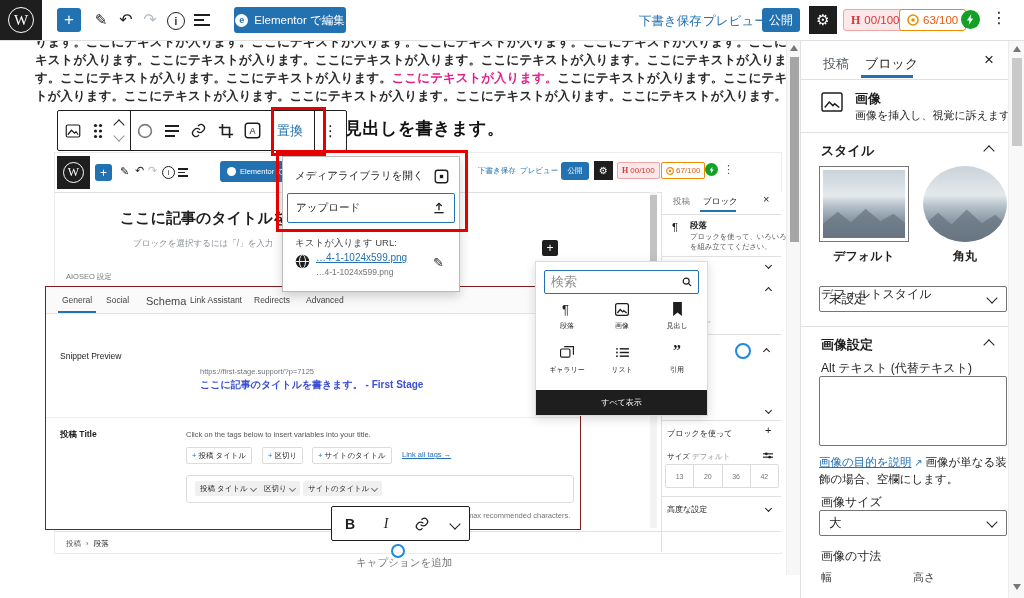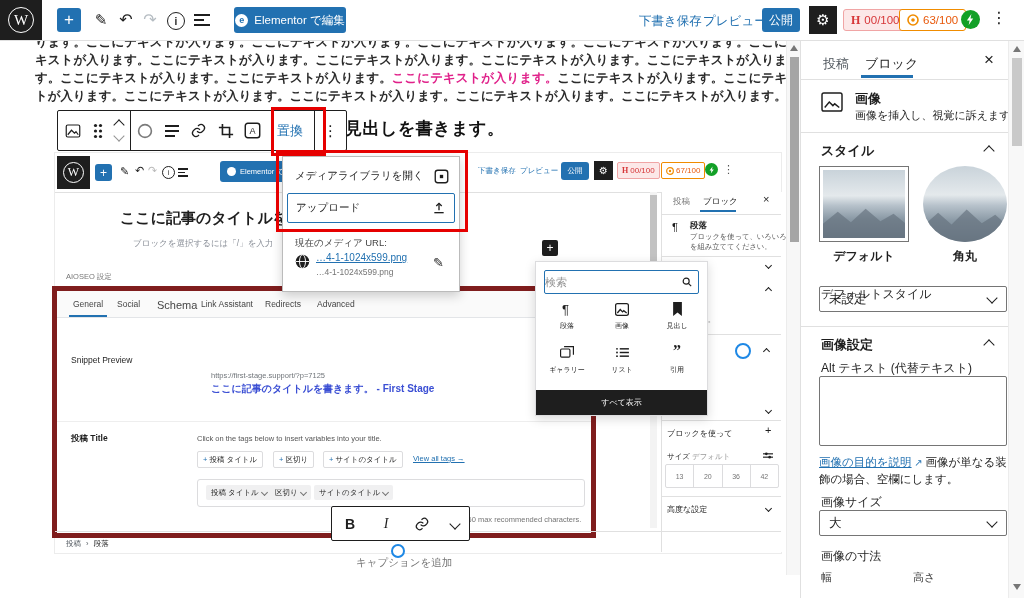--- a/index.html
+++ b/index.html
@@ -189,21 +189,21 @@
         </svg>
     </div>
     <span class="abs" style="left:668px;top:8px;font-size:11px;color:#555;">⋮</span>
     <div class="hr" style="left:0;top:37px;width:726px;"></div>
   </div>
 
   <div class="abs jp-bold nowrap" style="left:120px;top:209px;font-size:15px;z-index:11;">ここに記事のタイトルを書きます。</div>
   <div class="abs nowrap" style="left:133px;top:238px;font-size:8.5px;color:#8a8f98;z-index:11;">ブロックを選択するには「/」を入力</div>
   <div class="abs" style="left:66px;top:272px;font-size:7.5px;color:#777;z-index:11;">AIOSEO 設定</div>
 
-  <div class="abs" style="left:52px;top:286px;width:534px;height:242px;border:5px solid #7f1d1d;background:#fff;z-index:11;">
+  <div class="abs" style="left:45px;top:286px;width:534px;height:242px;border:1px solid #7f1d1d;background:#fff;z-index:11;">
     <div class="abs" style="left:0;top:0;width:100%;height:26px;background:#fafafa;border-bottom:1px solid #e3e5e8;"></div>
     <span class="abs" style="left:16px;top:8px;font-size:8.5px;color:#454545;">General</span>
     <span class="abs" style="left:60px;top:8px;font-size:8.5px;color:#454545;">Social</span>
     <span class="abs" style="left:100px;top:8px;font-size:11px;color:#454545;">Schema</span>
     <span class="abs" style="left:144px;top:8px;font-size:8.5px;color:#454545;">Link Assistant</span>
     <span class="abs" style="left:208px;top:8px;font-size:8.5px;color:#454545;">Redirects</span>
     <span class="abs" style="left:260px;top:8px;font-size:8.5px;color:#454545;">Advanced</span>
     <div class="abs" style="left:12px;top:24px;width:38px;height:2px;background:#2271b1;"></div>
     <span class="abs" style="left:14px;top:64px;font-size:8.5px;color:#1e1e1e;">Snippet Preview</span>
     <span class="abs nowrap" style="left:154px;top:80px;font-size:7.5px;color:#70757a;">https://first-stage.support/?p=7125</span>
@@ -216,21 +216,21 @@
         <span>投稿 タイトル</span>
       </div>
     <div class="abs nowrap" style="left:216px;top:160px;height:15px;padding:0 5px;border:1px solid #dcdcde;border-radius:2px;display:inline-flex;align-items:center;font-size:7.5px;">
         <span style="color:#2271b1;margin-right:2px;">+</span>
         <span>区切り</span>
       </div>
     <div class="abs nowrap" style="left:266px;top:160px;height:15px;padding:0 5px;border:1px solid #dcdcde;border-radius:2px;display:inline-flex;align-items:center;font-size:7.5px;">
         <span style="color:#2271b1;margin-right:2px;">+</span>
         <span>サイトのタイトル</span>
       </div>
-    <span class="abs nowrap" style="left:356px;top:163px;font-size:7.5px;color:#2271b1;text-decoration:underline;">View all tags →</span>
+    <span class="abs nowrap" style="left:356px;top:163px;font-size:7.5px;color:#2271b1;text-decoration:underline;">Link all tags →</span>
     <div class="abs" style="left:140px;top:188px;width:386px;height:26px;border:1px solid #dcdcde;border-radius:3px;background:#fff;">
       <div class="abs nowrap" style="left:8px;top:5px;height:15px;padding:0 5px;background:#f0f0f1;border-radius:2px;display:inline-flex;align-items:center;gap:3px;font-size:7.5px;">
           <span>投稿 タイトル</span>
           <span class="chev down sm" style="border-color:#757575;"></span>
         </div>
       <div class="abs nowrap" style="left:72px;top:5px;height:15px;padding:0 5px;background:#f0f0f1;border-radius:2px;display:inline-flex;align-items:center;gap:3px;font-size:7.5px;">
           <span>区切り</span>
           <span class="chev down sm" style="border-color:#757575;"></span>
         </div>
       <div class="abs nowrap" style="left:116px;top:5px;height:15px;padding:0 5px;background:#f0f0f1;border-radius:2px;display:inline-flex;align-items:center;gap:3px;font-size:7.5px;">
@@ -283,21 +283,21 @@
     <span class="seg-cell">42</span>
   </div>
   <div class="hr" style="left:661px;top:496px;width:120px;z-index:12;"></div>
   <span class="abs" style="left:667px;top:504px;font-size:8px;z-index:12;">高度な設定</span>
   <span class="abs chev down sm" style="left:766px;top:506px;z-index:12;border-color:#1e1e1e;"></span>
 
   <div class="abs icon-btn" style="left:542px;top:240px;width:16px;height:16px;background:#1e1e1e;border-radius:2px;color:#fff;font-size:12px;z-index:12;">+</div>
 
   <div class="abs" style="left:535px;top:261px;width:171px;height:153px;background:#fff;border:1px solid #dcdcde;box-shadow:0 3px 10px rgba(0,0,0,.15);z-index:14;">
     <div class="abs" style="left:8px;top:8px;width:153px;height:22px;border:1.5px solid #2271b1;border-radius:2px;display:flex;align-items:center;">
-      <span style="margin-left:0;font-size:11px;color:#8f8f8f;flex:1;">検索</span>
+      <span style="margin-left:6px;font-size:13px;color:#8f8f8f;flex:1;">検索</span>
       <svg width="10" height="10" viewBox="0 0 12 12" style="margin-right:6px;">
           <circle cx="5" cy="5" r="3.6" fill="none" stroke="#1e1e1e" stroke-width="1.4"></circle>
           <line x1="8" y1="8" x2="11" y2="11" stroke="#1e1e1e" stroke-width="1.4"></line>
         </svg>
     </div>
 
     <span class="abs" style="left:26px;top:40px;font-size:13px;">¶</span>
     <svg class="abs" style="left:79px;top:41px;" width="14" height="13" viewBox="0 0 24 22">
         <rect x="1" y="1" width="22" height="20" rx="3" fill="none" stroke="#1e1e1e" stroke-width="2.2"></rect>
         <path d="M4 17l5-6 4 4 2-2 5 4" fill="none" stroke="#1e1e1e" stroke-width="2.2"></path>
@@ -351,21 +351,21 @@
     </div>
     <div class="abs" style="left:4px;top:36px;width:166px;height:28px;border:1.5px solid #2271b1;border-radius:2px;display:flex;align-items:center;">
       <span style="margin-left:8px;font-size:10.5px;flex:1;">アップロード</span>
       <svg width="14" height="14" viewBox="0 0 18 18" style="margin-right:8px;" fill="none" stroke="#1e1e1e" stroke-width="1.7">
           <path d="M9 12V3"></path>
           <path d="M5.5 6.5L9 3l3.5 3.5"></path>
           <path d="M3 15h12"></path>
         </svg>
     </div>
     <div class="hr" style="left:0;top:72px;width:176px;"></div>
-    <span class="abs" style="left:12px;top:80px;font-size:9.5px;color:#444;">現在のメディア URL:</span>
+    <span class="abs" style="left:12px;top:80px;font-size:9.5px;color:#444;">キストが入ります URL:</span>
     <svg class="abs" style="left:12px;top:97px;" width="15" height="15" viewBox="0 0 16 16">
         <circle cx="8" cy="8" r="7.2" fill="#1e1e1e"></circle>
         <g stroke="#fff" stroke-width="1">
           <ellipse cx="8" cy="8" rx="3.2" ry="7.2" fill="none"></ellipse>
           <line x1="1" y1="8" x2="15" y2="8"></line>
         </g>
       </svg>
     <span class="abs nowrap" style="left:33px;top:95px;font-size:10px;color:#2271b1;text-decoration:underline;">…4-1-1024x599.png</span>
     <span class="abs nowrap" style="left:33px;top:110px;font-size:8.5px;color:#757575;">…4-1-1024x599.png</span>
     <span class="abs" style="left:150px;top:98px;font-size:13px;">✎</span>

